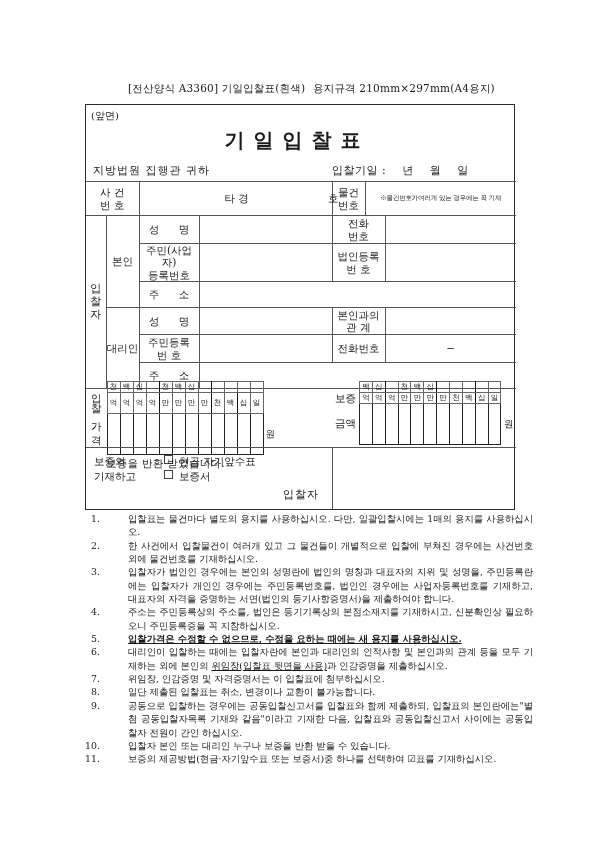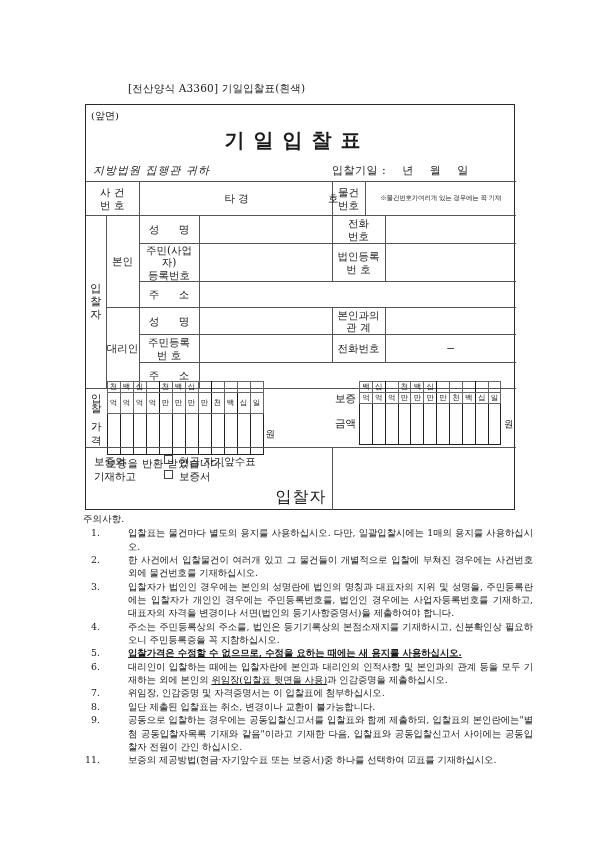--- a/index.html
+++ b/index.html
@@ -22,21 +22,21 @@
   .frame{position:absolute;left:85px;top:104px;width:430px;height:406px;
     border:1px solid #2b2b2b;box-sizing:border-box;background:#fff;}
   .side-label{position:absolute;left:5px;top:4px;font-size:10px;}
 
   .title{position:absolute;left:0;right:6px;top:22px;text-align:center;
     font-size:20px;font-weight:bold;letter-spacing:9px;
     font-family:"DejaVu Serif","Liberation Serif",serif;}
 
   
   .courtline{position:absolute;left:0;right:0;top:58px;height:18px;font-size:11px;}
-  .courtline .c1{position:absolute;left:7px;top:0;letter-spacing:1px;font-style:italic;}
+  .courtline .c1{position:absolute;left:7px;top:0;letter-spacing:1px;}
   .courtline .c2{position:absolute;left:246px;top:0;white-space:nowrap;letter-spacing:.5px;}
   .courtline .c2 .sp{display:inline-block;width:16px;}
 
   
   .tbl{position:absolute;left:0;width:430px;border-collapse:collapse;
     table-layout:fixed;font-size:10.5px;}
   .tbl td{border:1px solid #555;padding:0;text-align:center;vertical-align:middle;
     line-height:1.18;}
   .noborder-l{border-left:none !important;}
   .noborder-r{border-right:none !important;}
@@ -66,38 +66,39 @@
   
   .bottom{position:absolute;left:0;top:342px;width:430px;height:63px;}
   .bottom .hline{position:absolute;left:0;top:0;width:430px;height:0;border-top:1px solid #555;}
   .bottom .vline{position:absolute;left:246px;top:0;width:0;height:63px;border-left:1px solid #555;}
   .bl-label{position:absolute;left:8px;top:7px;font-size:10.5px;line-height:1.45;text-align:left;}
   .bl-opts{position:absolute;left:78px;top:7px;font-size:10.5px;line-height:1.45;text-align:left;}
   .bl-opts .row{white-space:nowrap;}
   .chk{display:inline-block;width:7px;height:7px;border:1px solid #444;
     margin-right:6px;vertical-align:1px;}
   .br-1{position:absolute;left:20px;top:10px;font-size:10.5px;letter-spacing:.3px;}
-  .br-2{position:absolute;left:0;right:0;top:40px;text-align:center;font-size:16px;letter-spacing:1px;}
+  .br-2{position:absolute;left:0;right:0;top:40px;text-align:center;font-size:11px;letter-spacing:1px;}
 
   
   .notes{position:absolute;left:83px;top:512px;width:450px;font-size:9.4px;line-height:1.42;}
   .notes-title{margin:0 0 1px 0;letter-spacing:.2px;}
   .nrow{display:flex;align-items:flex-start;margin:0;}
   .nnum{width:17px;flex:0 0 17px;text-align:right;padding-right:4px;white-space:nowrap;}
   .ntext{flex:1;text-align:justify;text-justify:inter-character;letter-spacing:-.05px;margin-left:24px;}
   .bold-u{font-weight:bold;text-decoration:underline;}
   .u{text-decoration:underline;}
 </style>
 </head>
 <body>
 
 <div class="page">
 
   <div class="topmeta">
     <span class="left">[전산양식 A3360] 기일입찰표(흰색)</span>
+    <span class="right">용지규격 210mm×297mm(A4용지)</span>
   </div>
 
   <div class="frame">
 
     <div class="side-label">(앞면)</div>
 
     <div class="title">기일입찰표</div>
 
     <div class="courtline">
       <span class="c1">지방법원  집행관   귀하</span>
@@ -358,33 +359,32 @@
         </div>
       </div>
 
       <div class="br-1">보증을 반환 받았습니다.</div>
       <div class="br-2">입찰자</div>
     </div>
 
   </div>
 
   <div class="notes">
-    <p class="notes-title">주의사항.</p>
 
     <div class="nrow">
       <span class="nnum">1.</span>
       <span class="ntext">입찰표는 물건마다 별도의 용지를 사용하십시오. 다만, 일괄입찰시에는 1매의 용지를 사용하십시오.</span>
     </div>
     <div class="nrow">
       <span class="nnum">2.</span>
       <span class="ntext">한 사건에서 입찰물건이 여러개 있고 그 물건들이 개별적으로 입찰에 부쳐진 경우에는 사건번호외에 물건번호를 기재하십시오.</span>
     </div>
     <div class="nrow">
       <span class="nnum">3.</span>
-      <span class="ntext">입찰자가 법인인 경우에는 본인의 성명란에 법인의 명칭과 대표자의 지위 및 성명을, 주민등록란에는 입찰자가 개인인 경우에는 주민등록번호를, 법인인 경우에는 사업자등록번호를 기재하고, 대표자의 자격을 변경이나 서면(법인의 등기사항증명서)을 제출하여야 합니다.</span>
+      <span class="ntext">입찰자가 법인인 경우에는 본인의 성명란에 법인의 명칭과 대표자의 지위 및 성명을, 주민등록란에는 입찰자가 개인인 경우에는 주민등록번호를, 법인인 경우에는 사업자등록번호를 기재하고, 대표자의 자격을 증명하는 서면(법인의 등기사항증명서)을 제출하여야 합니다.</span>
     </div>
     <div class="nrow">
       <span class="nnum">4.</span>
       <span class="ntext">주소는 주민등록상의 주소를, 법인은 등기기록상의 본점소재지를 기재하시고, 신분확인상 필요하오니 주민등록증을 꼭 지참하십시오.</span>
     </div>
     <div class="nrow">
       <span class="nnum">5.</span>
       <span class="ntext bold-u">입찰가격은 수정할 수 없으므로, 수정을 요하는 때에는 새 용지를 사용하십시오.</span>
     </div>
     <div class="nrow">
@@ -397,18 +397,22 @@
     </div>
     <div class="nrow">
       <span class="nnum">8.</span>
       <span class="ntext">일단 제출된 입찰표는 취소, 변경이나 교환이 불가능합니다.</span>
     </div>
     <div class="nrow">
       <span class="nnum">9.</span>
       <span class="ntext">공동으로 입찰하는 경우에는 공동입찰신고서를 입찰표와 함께 제출하되, 입찰표의 본인란에는"별첨 공동입찰자목록 기재와 같음"이라고 기재한 다음, 입찰표와 공동입찰신고서 사이에는 공동입찰자 전원이 간인 하십시오.</span>
     </div>
     <div class="nrow">
+      <span class="nnum">10.</span>
+      <span class="ntext">입찰자 본인 또는 대리인 누구나 보증을 반환 받을 수 있습니다.</span>
+    </div>
+    <div class="nrow">
       <span class="nnum">11.</span>
       <span class="ntext"><span>보증의 제공방법(현금·자기앞수표 또는 보증서)중 하나를 선택하여 </span><span>☑</span><span>표를 기재하십시오.</span></span>
     </div>
   </div>
 
 </div>
 
 </body></html>

